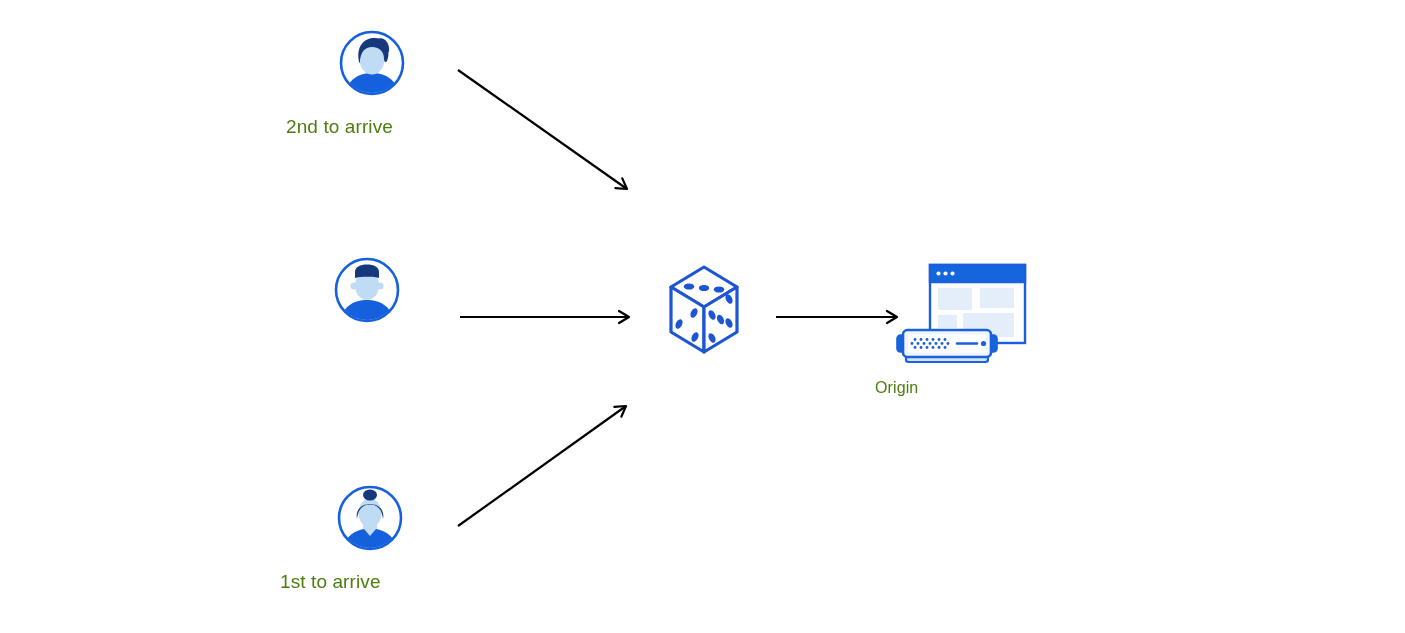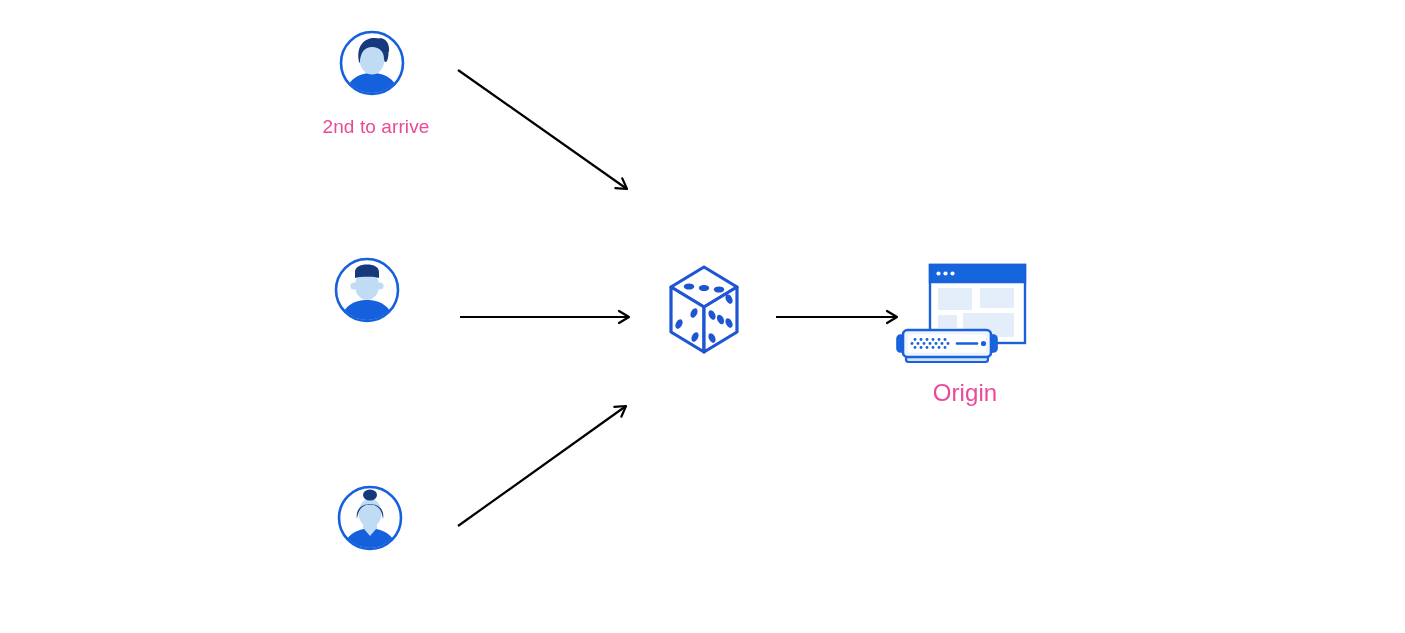--- a/index.html
+++ b/index.html
@@ -17,27 +17,26 @@
     left: 0; top: 0;
     width: 1405px; height: 633px;
     pointer-events: none;
   }
   .node {
     position: absolute;
   }
   .node-label {
     position: absolute;
     width: 180px;
-    text-align: center;
     font-size: 19px;
     letter-spacing: 0.1px;
-    color: #ec4899;
+    color: #4d7c0f;
   }
   .origin-label {
-    font-size: 24px;
+    font-size: 16px;
   }
 </style>
 </head>
 <body>
 
 <div class="diagram">
 
   <svg class="arrows-layer" width="1405" height="633" viewBox="0 0 1405 633">
     <defs>
       <marker id="chevron" markerUnits="userSpaceOnUse" markerWidth="18" markerHeight="18" refX="13" refY="8" orient="auto">
@@ -96,20 +95,21 @@
       <circle cx="33" cy="33" r="31" fill="#ffffff" stroke="#1460dd" stroke-width="2.6"></circle>
       <g clip-path="url(#clipC)">
         <rect x="26" y="38" width="14" height="22" fill="#bfdcf4"></rect>
         <path d="M5 66 C8 51 17 46 27 44 L33 51 L39 44 C49 46 58 51 61 66 Z" fill="#1460dd"></path>
         <ellipse cx="33" cy="28" rx="11.5" ry="14.5" fill="#bfdcf4"></ellipse>
         <path d="M20 34 C16 14 50 14 46 34 C45 25 41 19.5 33 19.5 C25 19.5 21 25 20 34 Z" fill="#16397d"></path>
         <ellipse cx="33" cy="10" rx="7" ry="5.5" fill="#16397d"></ellipse>
       </g>
     </svg>
   </div>
+  <div class="node-label" style="left:280px; top:571px;">1st to arrive</div>
 
   <div class="node" style="left:666px; top:264px;">
     <svg width="76" height="92" viewBox="0 0 76 92">
       <g stroke="#1d55d3" stroke-width="3.2" stroke-linejoin="round" fill="#ffffff">
         <path d="M38 3 L71 23 L38 43 L5 23 Z"></path>
         <path d="M5 23 L38 43 L38 88 L5 68 Z"></path>
         <path d="M71 23 L38 43 L38 88 L71 68 Z"></path>
       </g>
       <g fill="#1d55d3">
         <ellipse cx="23" cy="22.5" rx="5.2" ry="3.1"></ellipse>

